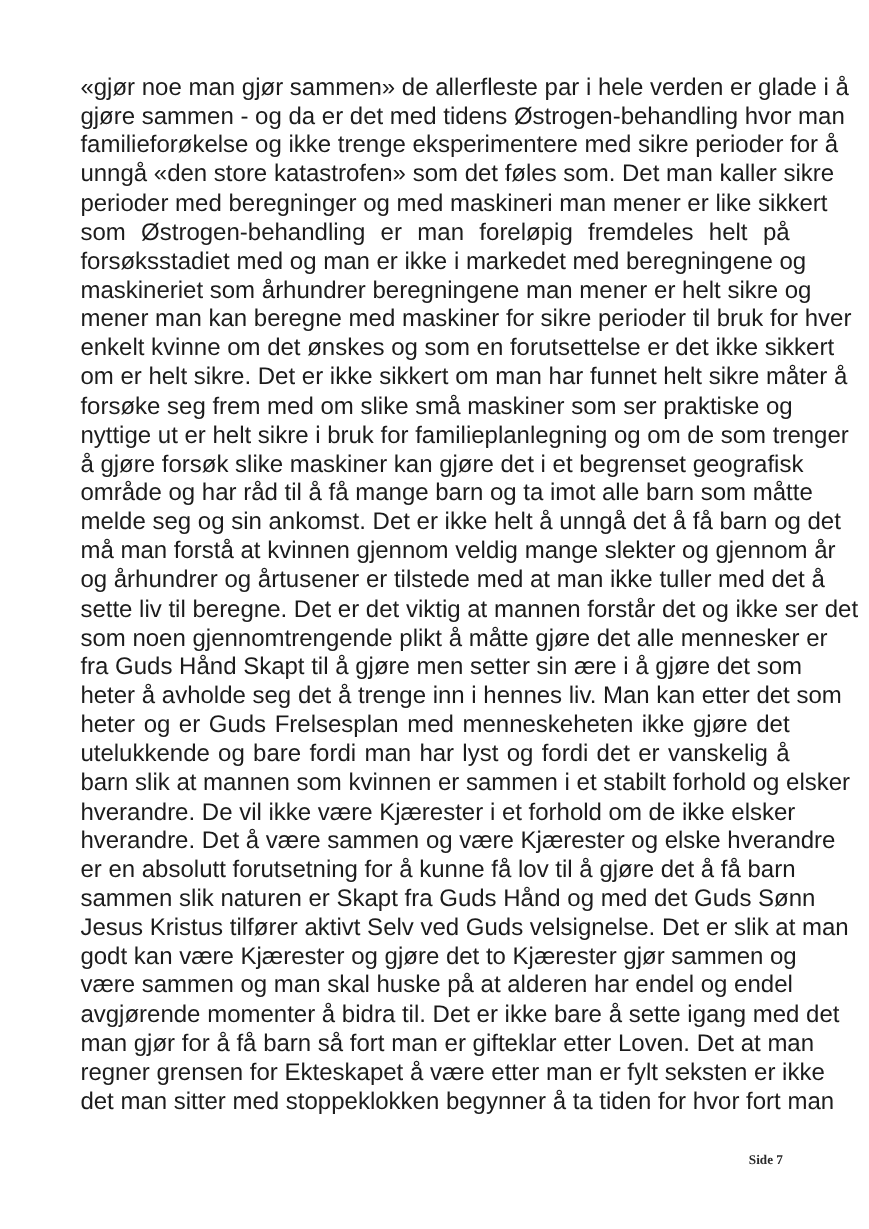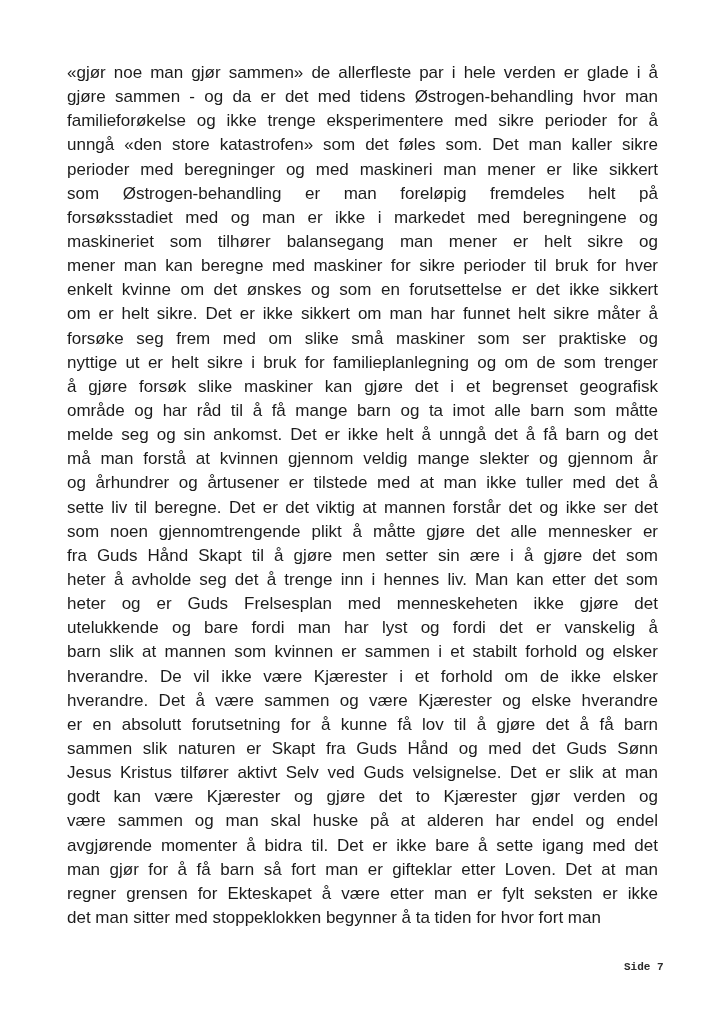--- a/index.html
+++ b/index.html
@@ -20,57 +20,57 @@
       width: 724px;
       height: 1024px;
       background: #ffffff;
     }
     .body-text {
       position: absolute;
       left: 67px;
       top: 61px;
       width: 591px;
       font-family: "Liberation Sans", sans-serif;
-      font-size: 17px;
+      font-size: 20px;
       line-height: 24.15px;
       color: #1c1c1c;
     }
     .line {
       display: block;
       white-space: nowrap;
       text-align: justify;
       text-align-last: justify;
       height: 24.15px;
     }
     .line.last {
       text-align-last: left;
     }
     .page-number {
       position: absolute;
       left: 624px;
       top: 961px;
-      font-family: Liberation Mono, monospace;
+      font-family: Liberation Serif, serif;
       font-size: 11px;
       font-weight: bold;
       color: #2a2a2a;
     }
   </style>
 </head>
 <body>
 
 <div class="page">
   <div class="body-text" id="body-text">
       <span class="line">«gjør noe man gjør sammen» de allerfleste par i hele verden er glade i å</span>
       <span class="line">gjøre sammen - og da er det med tidens Østrogen-behandling hvor man</span>
       <span class="line">familieforøkelse og ikke trenge eksperimentere med sikre perioder for å</span>
       <span class="line">unngå «den store katastrofen» som det føles som. Det man kaller sikre</span>
       <span class="line">perioder med beregninger og med maskineri man mener er like sikkert</span>
       <span class="line">som Østrogen-behandling er man foreløpig fremdeles helt på</span>
       <span class="line">forsøksstadiet med og man er ikke i markedet med beregningene og</span>
-      <span class="line">maskineriet som tilhører balansegang man mener er helt sikre og</span>
+      <span class="line">maskineriet som århundrer beregningene man mener er helt sikre og</span>
       <span class="line">mener man kan beregne med maskiner for sikre perioder til bruk for hver</span>
       <span class="line">enkelt kvinne om det ønskes og som en forutsettelse er det ikke sikkert</span>
       <span class="line">om er helt sikre. Det er ikke sikkert om man har funnet helt sikre måter å</span>
       <span class="line">forsøke seg frem med om slike små maskiner som ser praktiske og</span>
       <span class="line">nyttige ut er helt sikre i bruk for familieplanlegning og om de som trenger</span>
       <span class="line">å gjøre forsøk slike maskiner kan gjøre det i et begrenset geografisk</span>
       <span class="line">område og har råd til å få mange barn og ta imot alle barn som måtte</span>
       <span class="line">melde seg og sin ankomst. Det er ikke helt å unngå det å få barn og det</span>
       <span class="line">må man forstå at kvinnen gjennom veldig mange slekter og gjennom år</span>
       <span class="line">og århundrer og årtusener er tilstede med at man ikke tuller med det å</span>
@@ -79,21 +79,21 @@
       <span class="line">fra Guds Hånd Skapt til å gjøre men setter sin ære i å gjøre det som</span>
       <span class="line">heter å avholde seg det å trenge inn i hennes liv. Man kan etter det som</span>
       <span class="line">heter og er Guds Frelsesplan med menneskeheten ikke gjøre det</span>
       <span class="line">utelukkende og bare fordi man har lyst og fordi det er vanskelig å</span>
       <span class="line">barn slik at mannen som kvinnen er sammen i et stabilt forhold og elsker</span>
       <span class="line">hverandre. De vil ikke være Kjærester i et forhold om de ikke elsker</span>
       <span class="line">hverandre. Det å være sammen og være Kjærester og elske hverandre</span>
       <span class="line">er en absolutt forutsetning for å kunne få lov til å  gjøre det å få barn</span>
       <span class="line">sammen slik naturen er Skapt fra Guds Hånd og med det Guds Sønn</span>
       <span class="line">Jesus Kristus tilfører aktivt Selv ved Guds velsignelse. Det er slik at man</span>
-      <span class="line">godt kan være Kjærester og gjøre det to Kjærester gjør verden og</span>
+      <span class="line">godt kan være Kjærester og gjøre det to Kjærester gjør sammen og</span>
       <span class="line">være sammen og man skal huske på at alderen har endel og endel</span>
       <span class="line">avgjørende momenter å bidra til. Det er ikke bare å sette igang med det</span>
       <span class="line">man gjør for å få barn så fort man er gifteklar etter Loven. Det at man</span>
       <span class="line">regner grensen for Ekteskapet å være etter man er fylt seksten er ikke</span>
       <span class="line last">det man sitter med stoppeklokken begynner å ta tiden for hvor fort man</span>
     </div>
   <div class="page-number">Side 7</div>
 </div>
 
 </body></html>

